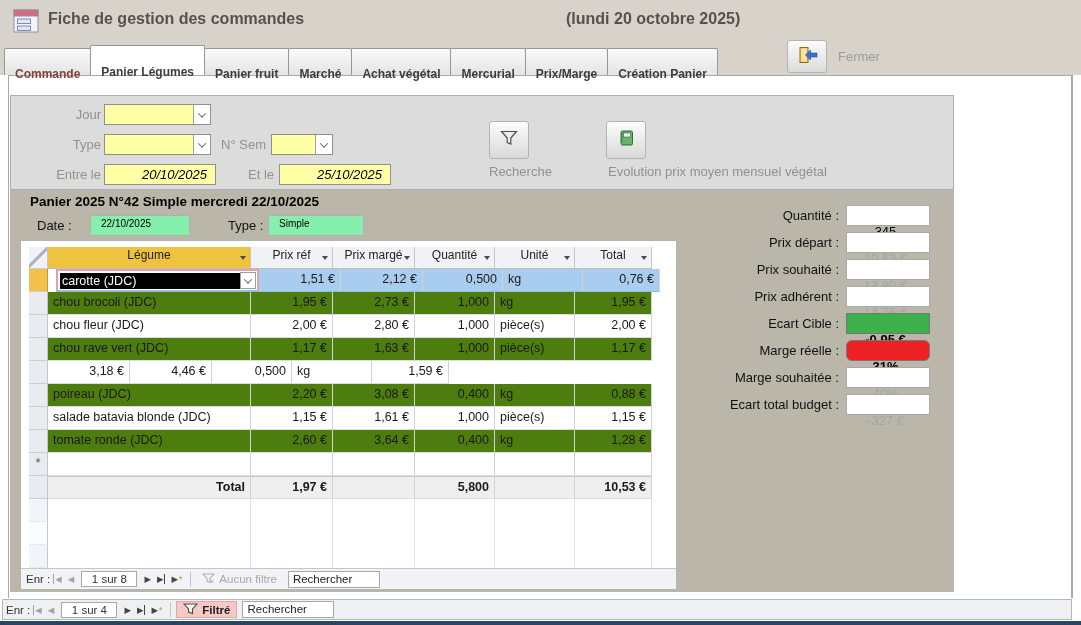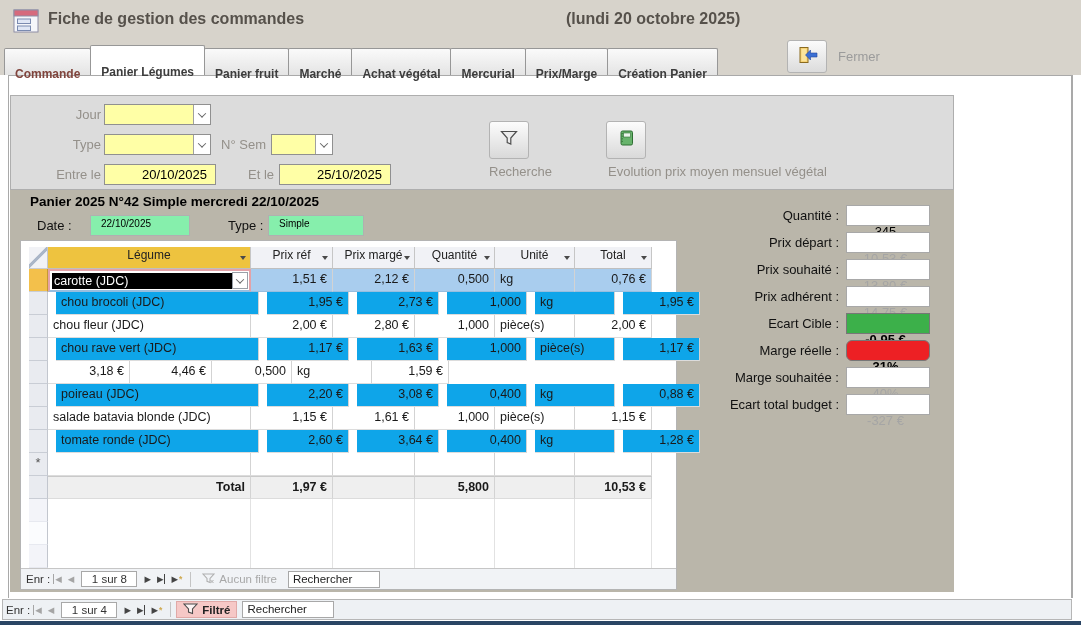--- a/index.html
+++ b/index.html
@@ -24,21 +24,21 @@
     border:1px solid #b3b3b3; border-radius:3px; display:flex; align-items:center; justify-content:center; }
   .close-lbl { position:absolute; left:838px; top:49px; font-size:13px; color:#9b9b9b; }
 
   
   .form-area { position:absolute; left:8px; top:75px; width:1065px; height:523px; background:#fff;
     border-left:1px solid #a9a9a9; border-right:2px solid #a9a9a9; border-top:1px solid #a9a9a9; }
 
   
   .filter-panel { position:absolute; left:10px; top:95px; width:944px; height:95px; background:#dcdcdc; border:1px solid #aeaeae; }
   .flabel { position:absolute; font-size:13px; color:#94908a; text-align:right; width:80px; }
-  .ybox { position:absolute; background:#ffffa6; border:1px solid #909090; height:21px; font-size:13px; color:#000; }
+  .ybox { position:absolute; background:#ffffa6; border:1px solid #909090; height:21px; font-size:13px; color:#000;font-style:italic; }
   .combo { display:flex; }
   .combo .yfield { flex:1; }
   .combo-btn { width:17px; background:#fff; border-left:1px solid #a0a0a0; display:flex; align-items:center; justify-content:center; }
   .chev { width:6px; height:6px; border-right:1.6px solid #666; border-bottom:1.6px solid #666; transform:rotate(45deg) translate(-1px,-1px); }
   .datebox { text-align:right; padding:2px 8px 0 0; }
   .tool-btn { position:absolute; width:40px; height:38px; background:linear-gradient(#fcfcfc,#d9d9d9); border:1px solid #b3b3b3;
     border-radius:3px; display:flex; align-items:center; justify-content:center; }
   .tool-lbl { position:absolute; font-size:13px; color:#94908a; }
 
   
@@ -57,23 +57,23 @@
   .c-name { width:203px; }
   .c-ref, .c-marge { width:82px; }
   .c-qte, .c-unite { width:80px; }
   .c-total { width:77px; }
   .num { text-align:right; }
   .hcell { position:relative; text-align:center; background:#f1f2f6; border-right:1px solid #c6c6c6; border-bottom:1px solid #bfbfbf; font-size:12px; color:#222; padding-top:1px; }
   .hcell.hleg { background:#eec33f; }
   .hsel { background:linear-gradient(135deg, transparent 43%, #aab6c8 46%, #aab6c8 54%, transparent 57%) #f1f2f6; }
   .harrow { position:absolute; right:4px; top:9px; width:0; height:0; border-left:3.5px solid transparent; border-right:3.5px solid transparent; border-top:4px solid #4a4a4a; }
   .row-sel .cell { background:#a9cdee; border-bottom-color:#98bede; }
-  .row-even .cell { background:#0ea5e9;margin-left:8px; }
+  .row-even .cell { background:#4d7c0f; }
   .sel-gold { background:#f3c04b !important; border-right-color:#c49a33 !important; }
-  .cell-edit { background:#fff !important; border:2px solid #e3a2a8; display:flex; align-items:center; padding:0 1px 0 2px; }
+  .cell-edit { background:#fff !important; border:2px solid #e3a2a8; display:flex; align-items:center; padding:0 1px 0 2px;margin-left:8px; }
   .sel-text { background:#000; color:#fff; flex:1; padding:1px 2px; }
   .cell-edit .combo-btn { width:16px; height:17px; border:1px solid #9aa0a8; background:#fff; }
   .new-star { color:#555; font-size:13px; padding-top:2px; }
   .trow .cell { background:#efefef; font-weight:bold; border-top:1px solid #c9c9c9; }
   .erow .cell { border-bottom:none; border-right:1px solid #e2e2e2; }
   .erow .c-sel { background:#f3f4f9; border-bottom:1px solid #e7e9f0; }
 
   
   .navbar { display:flex; align-items:center; font-size:11.5px; color:#333; background:#f1f3f6; border-top:1px solid #c6c6c6; }
   .sub-nav { position:absolute; left:0; bottom:0; width:655px; height:21px; padding-left:5px; }

